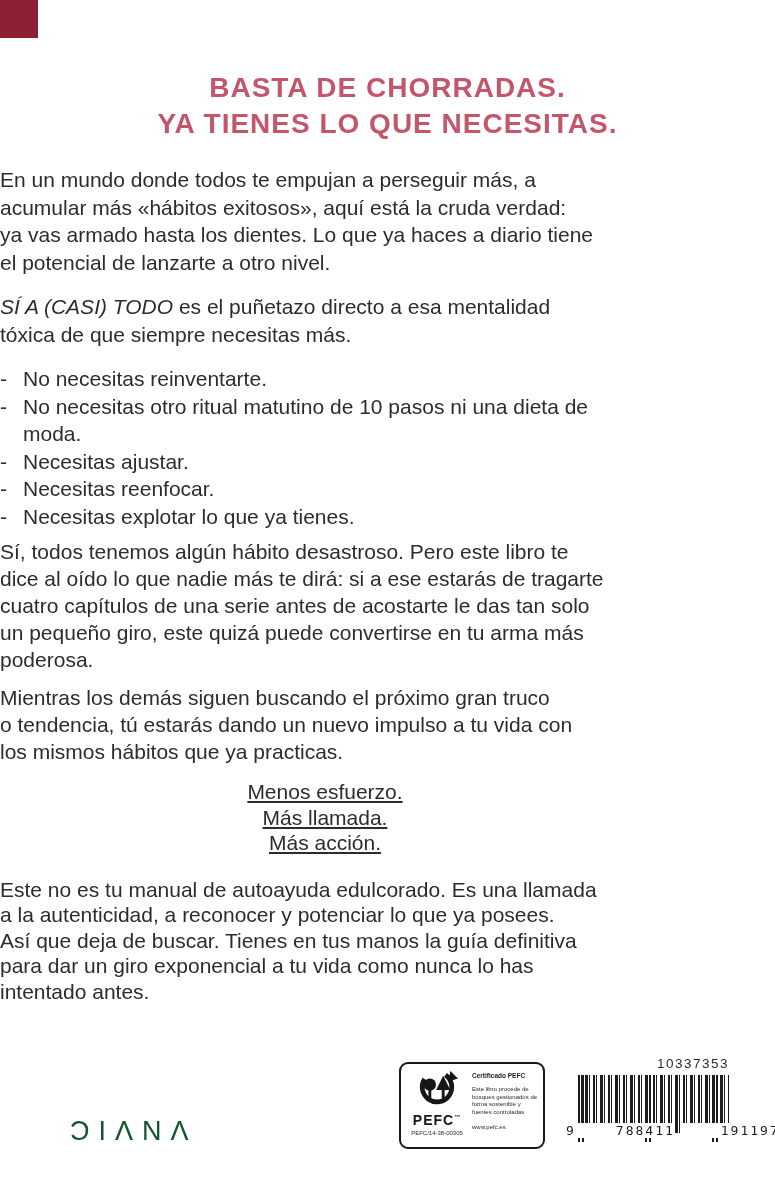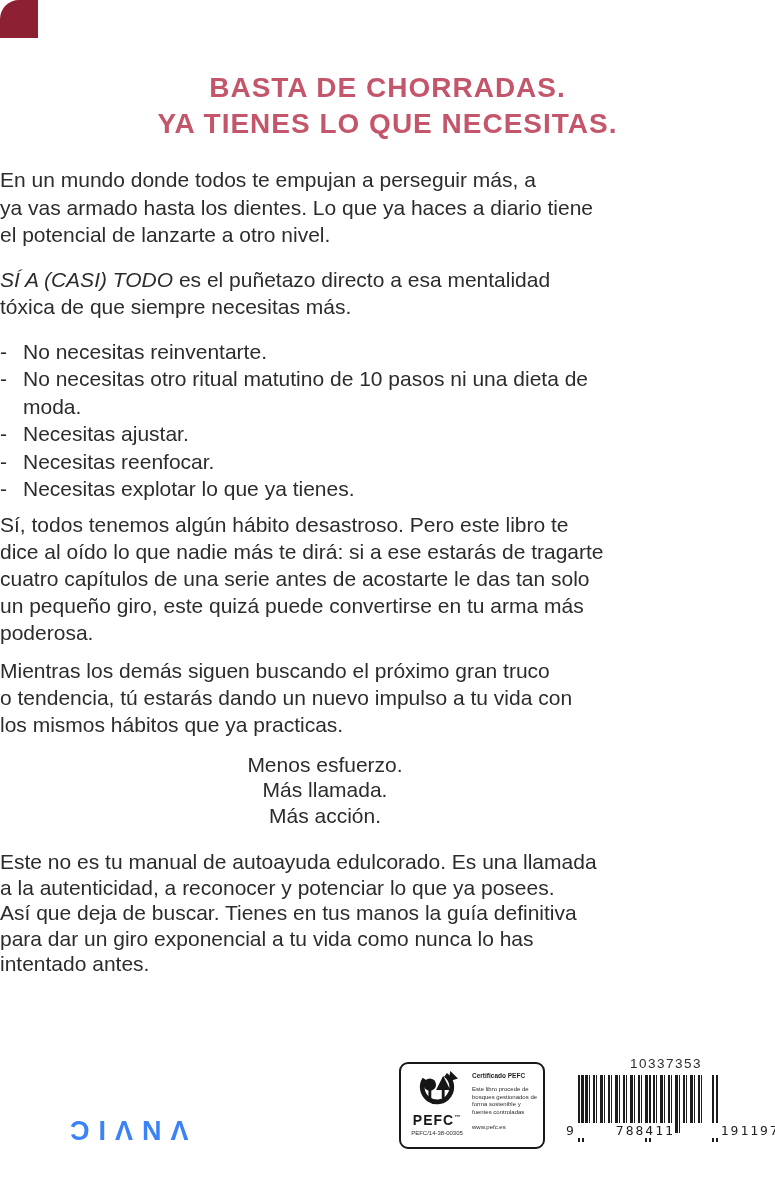--- a/index.html
+++ b/index.html
@@ -1,52 +1,52 @@
 <!DOCTYPE html>
 <html><head>
 <meta charset="utf-8">
 <style>
   html,body{margin:0;padding:0;background:#ffffff;}
   .page{position:relative;width:775px;height:1200px;background:#ffffff;overflow:hidden;
-        font-family:"Liberation Sans",sans-serif;color:#2c2c2c;border-radius:19px;}
+        font-family:"Liberation Sans",sans-serif;color:#2c2c2c;}
   .corner-square{position:absolute;top:0;left:0;width:38px;height:38px;background:#8e2033;}
   .heading{margin:0;padding-top:70px;text-align:center;font-size:28px;line-height:36px;
            font-weight:800;letter-spacing:1px;color:#c4566b;}
   .copy{width:650px;font-size:21px;}
   .copy .line{line-height:27.5px;}
   .p1{margin-top:24px;}
   .p2{margin-top:17px;}
   .book-title{font-style:italic;}
   .claims{list-style:none;margin:17px 0 0 0;padding:0;}
   .claims li{display:flex;line-height:27.5px;}
   .claims .dash{width:23px;flex:0 0 23px;}
   .p3{margin-top:8px;}
   .p3 .line,.p4 .line{line-height:27px;}
   .p4{margin-top:11px;}
-  .mantra{margin-top:14px;text-align:center;}
+  .mantra{margin-top:14px;text-align:center;text-decoration:underline;}
   .mantra .line{line-height:25.5px;}
   .p5{margin-top:21px;}
   .p5 .line{line-height:25.5px;}
 
   
-  .publisher-logo{position:absolute;left:70px;top:1116px;font-size:27px;font-weight:700;
-                  letter-spacing:9px;color:#3b82f6;}
+  .publisher-logo{position:absolute;left:70px;top:1116px;font-size:27px;font-weight:400;
+                  letter-spacing:9px;color:#14532d;}
   .pefc-box{position:absolute;left:399px;top:1062px;width:146px;height:87px;box-sizing:border-box;
             border:2.5px solid #17171c;border-radius:9px;background:#fff;display:flex;
             padding:5px 6px 4px 6px;gap:5px;}
   .pefc-left{width:60px;flex:0 0 60px;display:flex;flex-direction:column;align-items:center;}
   .pefc-wordmark{font-size:14px;font-weight:800;letter-spacing:1px;color:#161616;line-height:14px;margin-top:1px;}
   .pefc-tm{font-size:6px;vertical-align:super;font-weight:700;}
   .pefc-license{font-size:6px;color:#2b2b2b;margin-top:3px;white-space:nowrap;}
   .pefc-right{flex:1;padding-top:3px;}
   .pefc-title{font-size:6.5px;font-weight:700;color:#1d1d1d;}
   .pefc-desc{font-size:6px;line-height:7.5px;margin-top:7px;color:#2b2b2b;width:70px;}
   .pefc-url{font-size:6px;margin-top:8px;color:#2b2b2b;}
 
-  .barcode-block{position:absolute;left:578px;top:1056px;width:124px;}
+  .barcode-block{position:absolute;left:578px;top:1056px;width:151px;}
   .barcode-number{font-size:13.5px;letter-spacing:1.5px;text-align:right;color:#2c2c2c;margin-bottom:4px;}
   .bars-wrap{position:relative;height:58px;}
   .bars{position:absolute;inset:0;
         background:repeating-linear-gradient(90deg,
           #1c1c1c 0 2px,#fff 2px 3px,#1c1c1c 3px 4px,#fff 4px 7px,
           #1c1c1c 7px 10px,#fff 10px 11px,#1c1c1c 11px 12px,#fff 12px 15px);}
   .guard{position:absolute;top:0;width:2px;height:67px;background:#1c1c1c;}
   .g1{left:0;} .g2{left:4px;} .g3{left:67px;} .g4{left:71px;} .g5{left:134px;} .g6{left:138px;}
   .barcode-digits{position:relative;display:flex;align-items:flex-end;margin-top:-10px;
                   font-family:"DejaVu Sans Mono",monospace;font-size:13px;color:#1e1e1e;}
@@ -63,20 +63,21 @@
 
   <h1 class="heading">
     <div>BASTA DE CHORRADAS.</div>
     <div>YA TIENES LO QUE NECESITAS.</div>
   </h1>
 
   <div class="copy">
 
     <div class="p1">
       <div class="line">En un mundo donde todos te empujan a perseguir más, a</div>
+      <div class="line">acumular más «hábitos exitosos», aquí está la cruda verdad:</div>
       <div class="line">ya vas armado hasta los dientes. Lo que ya haces a diario tiene</div>
       <div class="line">el potencial de lanzarte a otro nivel.</div>
     </div>
 
     <div class="p2">
       <div class="line"><span class="book-title">SÍ A (CASI) TODO</span><span> es el puñetazo directo a esa mentalidad</span></div>
       <div class="line">tóxica de que siempre necesitas más.</div>
     </div>
 
     <ul class="claims">

